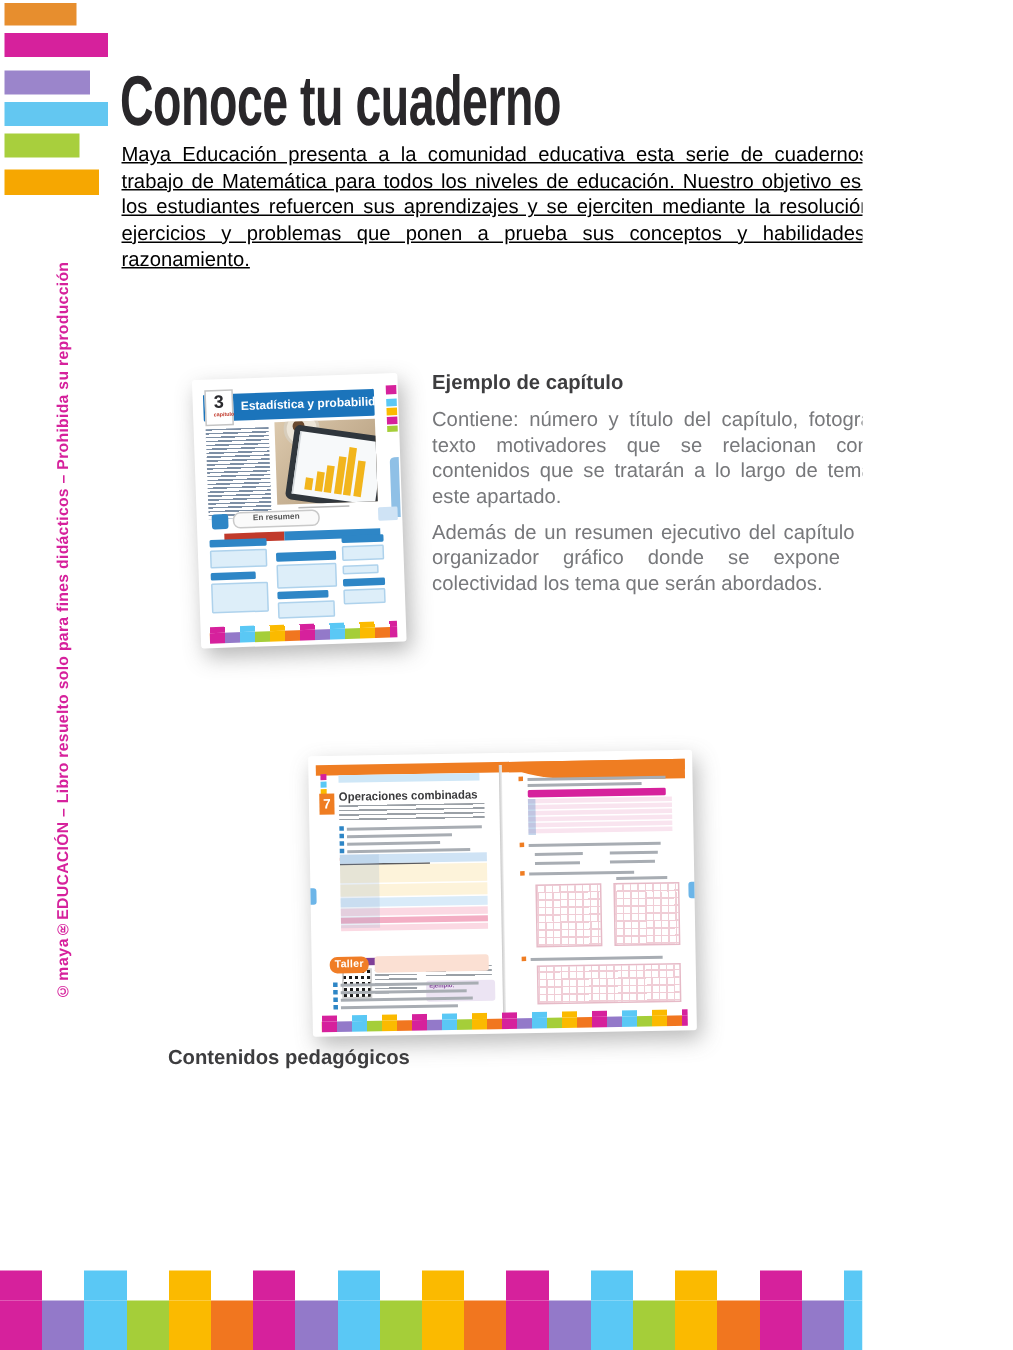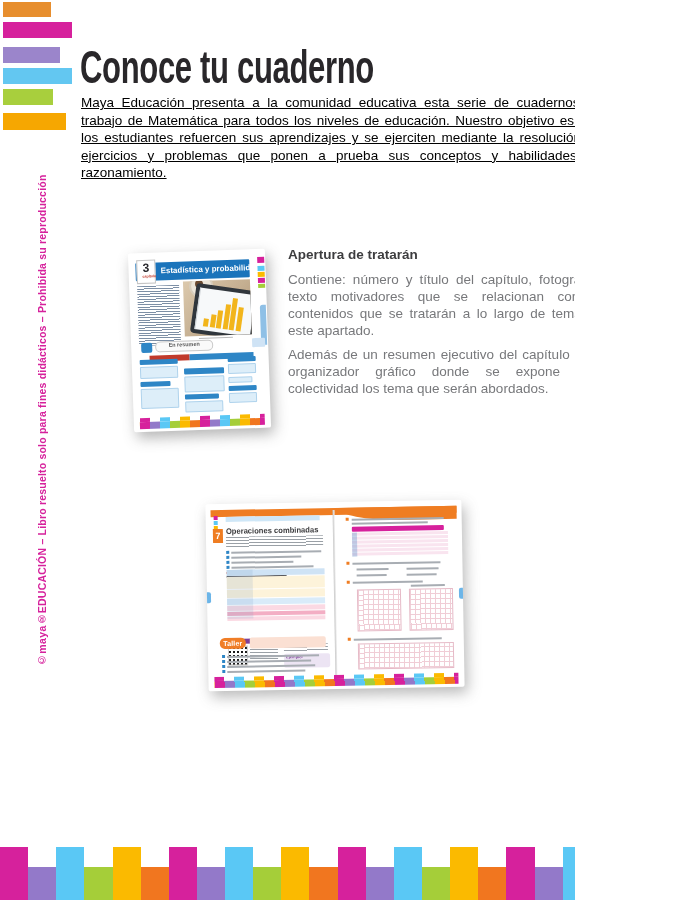--- a/index.html
+++ b/index.html
@@ -216,21 +216,21 @@
     <div class="abs cm-head" style="left:96px;top:136px;width:28px;height:5px;"></div>
     <div class="abs cm-box tlb" style="left:96px;top:143px;width:28px;height:10px;"></div>
 
     <div class="abs t1-stripe">
       <div class="mini-tall"></div>
       <div class="mini-full"></div>
     </div>
   </div>
 
   <div class="abs apertura">
-    <h3 class="sec-h">Apertura de tratarán</h3>
+    <h3 class="sec-h">Ejemplo de capítulo</h3>
     <p class="sec-p">Contiene: número y título del capítulo, fotografía y texto motivadores que se relacionan con los contenidos que se tratarán a lo largo de temas de este apartado.</p>
     <p class="sec-p">Además de un resumen ejecutivo del capítulo en un organizador gráfico donde se expone a la colectividad los tema que serán abordados.</p>
   </div>
 
   <div class="abs pagetab">
     <div class="num">3</div>
     <div class="dot"></div>
     <div class="dots"></div>
   </div>
 
@@ -322,20 +322,21 @@
     <div class="abs grid" style="left:150px;top:142px;width:96px;height:26px;"></div>
     <div class="t2-edgetab" style="right:0;border-radius:2px 0 0 2px;"></div>
 
     <div class="abs t2-stripe">
       <div class="mini-tall"></div>
       <div class="mini-full"></div>
     </div>
   </div>
 
   <div class="abs contenidos">
+    <h3 class="sec-h">Contenidos pedagógicos</h3>
   </div>
 
   <div class="abs footer">
     <div class="footer-tall"></div>
     <div class="footer-full"></div>
   </div>
 
 </div>
 
 </body></html>

